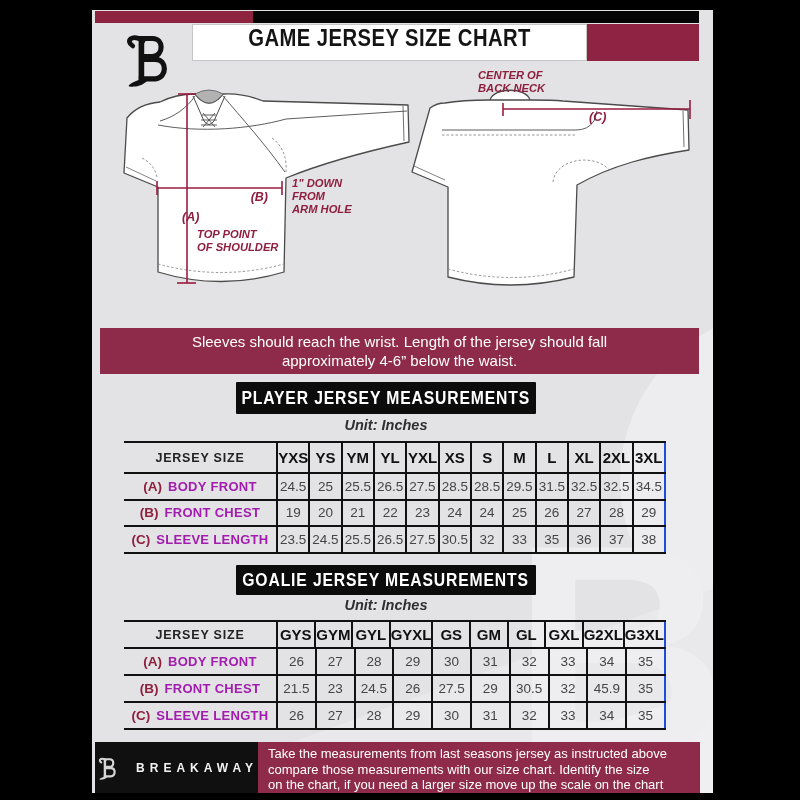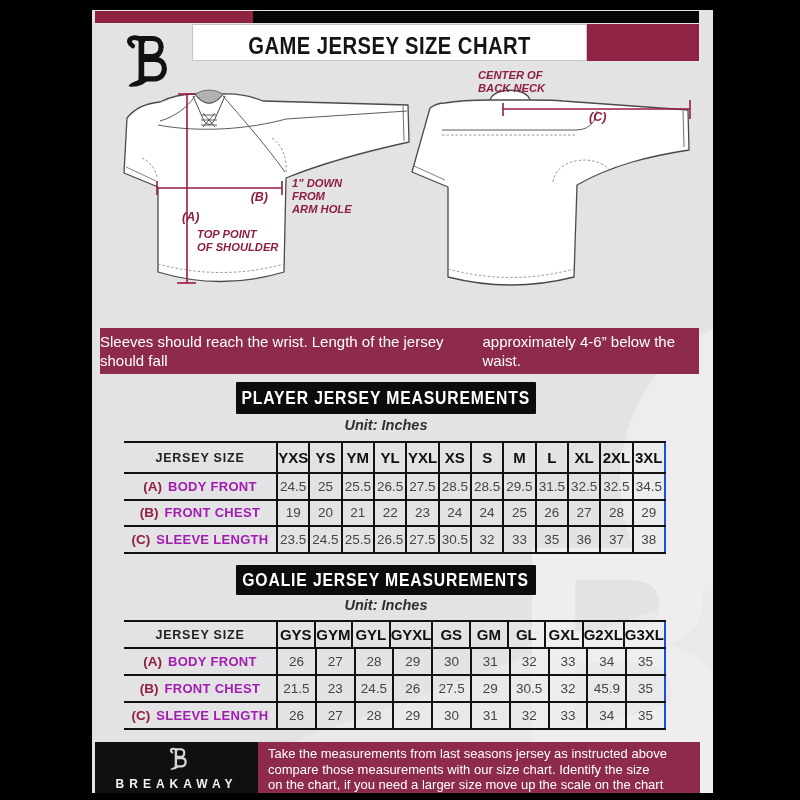--- a/index.html
+++ b/index.html
@@ -12,31 +12,31 @@
   .wm-circle { position:absolute; left:528px; top:300px; width:340px; height:340px; border-radius:50%; background:#edecee; }
   .wm-b { position:absolute; left:420px; top:520px; font-size:300px; font-weight:bold; color:#eeedef; line-height:0.8; letter-spacing:-10px; }
   .wm-band1 { position:absolute; left:180px; top:640px; width:600px; height:300px; background:#e9e8ea; transform:rotate(-20deg); }
   .wm-band2 { position:absolute; left:330px; top:700px; width:500px; height:300px; background:#efeef0; transform:rotate(-17deg); }
 
   .layer { position:absolute; left:0; top:0; width:100%; height:100%; }
 
   
   .topbar-maroon { position:absolute; left:3px; top:1px; width:158px; height:12px; background:#8e2340; }
   .topbar-black { position:absolute; left:161px; top:1px; width:446px; height:12px; background:#050505; }
-  .title-bar { position:absolute; left:100px; top:14px; width:395px; height:37px; background:#fff; border:1px solid #c6c6c6; display:flex; align-items:flex-end; justify-content:center; }
+  .title-bar { position:absolute; left:100px; top:14px; width:395px; height:37px; background:#fff; border:1px solid #c6c6c6; display:flex; align-items:flex-start; justify-content:center; }
   .title-text { font-size:23px; font-weight:bold; color:#141414; letter-spacing:0.5px; display:inline-block; transform:scaleX(0.88); white-space:nowrap; }
   .title-maroon-block { position:absolute; left:495px; top:14px; width:112px; height:37px; background:#8e2343; }
   .logo-box { position:absolute; left:26px; top:19px; width:52px; height:58px; }
 
   
   .diagram { position:absolute; left:0px; top:50px; width:621px; height:260px; }
   .diagram svg text { font-family:"Liberation Sans", sans-serif; font-weight:bold; font-style:italic; fill:#8e1f3f; }
 
   
-  .note-banner { position:absolute; left:8px; top:318px; width:599px; height:46px; background:#8e2a4a; display:flex; flex-direction:row; align-items:center; justify-content:center; }
+  .note-banner { position:absolute; left:8px; top:318px; width:599px; height:46px; background:#8e2a4a; display:flex; flex-direction:column; align-items:center; justify-content:center; }
   .note-banner div { color:#fff; font-size:15px; line-height:19px; }
 
   .section-banner { position:absolute; left:144px; width:300px; background:#0c0c0c; border-radius:1px; display:flex; align-items:center; justify-content:center; }
   .section-banner span { color:#fff; font-size:18.5px; font-weight:bold; letter-spacing:1px; display:inline-block; transform:scaleX(0.85); white-space:nowrap; }
   .banner-player { top:372px; height:32px; }
   .banner-goalie { top:555px; height:30px; }
   .unit-line { position:absolute; left:144px; width:300px; text-align:center; font-size:14.5px; font-weight:bold; font-style:italic; color:#2f2f2f; }
   .unit-player { top:407px; }
   .unit-goalie { top:587px; }
 
@@ -53,21 +53,21 @@
   .size-head { font-size:15px; font-weight:bold; color:#101010; }
   .row-tag { font-size:13.5px; font-weight:bold; color:#8e1f3f; }
   .row-label { font-size:13px; font-weight:bold; color:#a21caf; letter-spacing:0.3px; }
   .cell-val { font-size:13.5px; color:#454545; }
   .table-player .trow { height:26.5px; }
   .table-player .trow.header { height:31px; }
   .table-goalie .trow { height:27px; }
 
   
   .footer { position:absolute; left:3px; top:732px; width:605px; height:51px; display:flex; }
-  .footer-black { width:163px; background:#101010; display:flex; align-items:center; justify-content:center; gap:7px;flex-direction:column; }
+  .footer-black { width:163px; background:#101010; display:flex; align-items:center; justify-content:space-between; gap:7px; }
   .footer-brand { color:#f2f2f2; font-size:12px; font-weight:bold; letter-spacing:5px; }
   .footer-maroon { flex:1; background:#8e2a4a; padding:4px 6px 0 10px; }
   .footer-maroon div { color:#fff; font-size:13px; line-height:15.5px; }
 </style>
 </head>
 <body>
 
 <div class="page">
   <div class="content">
 

